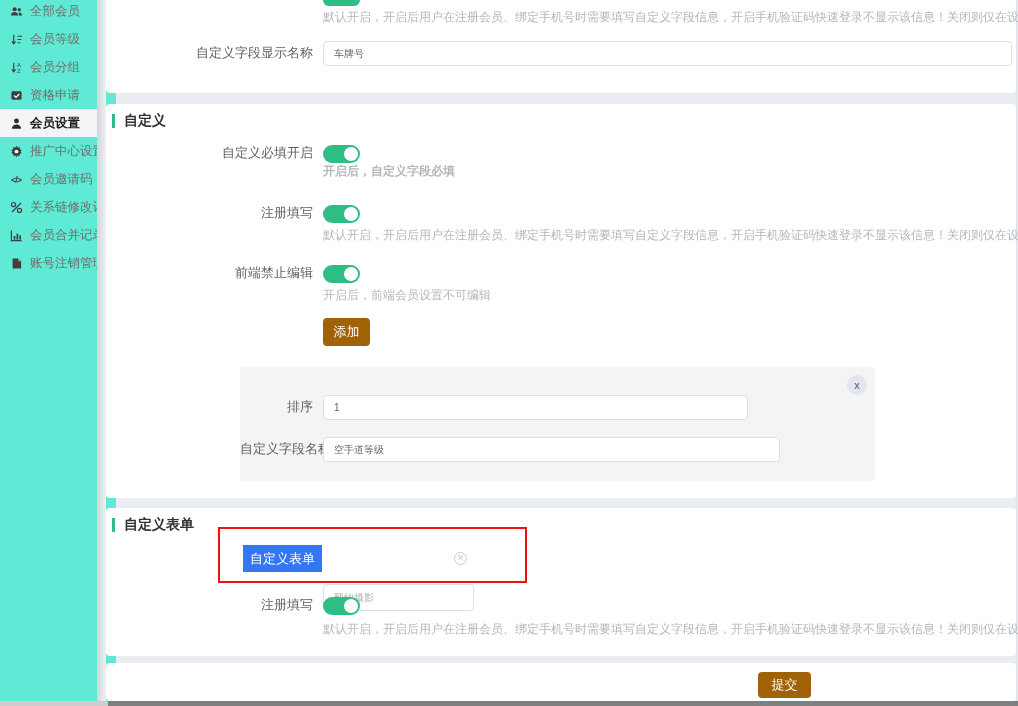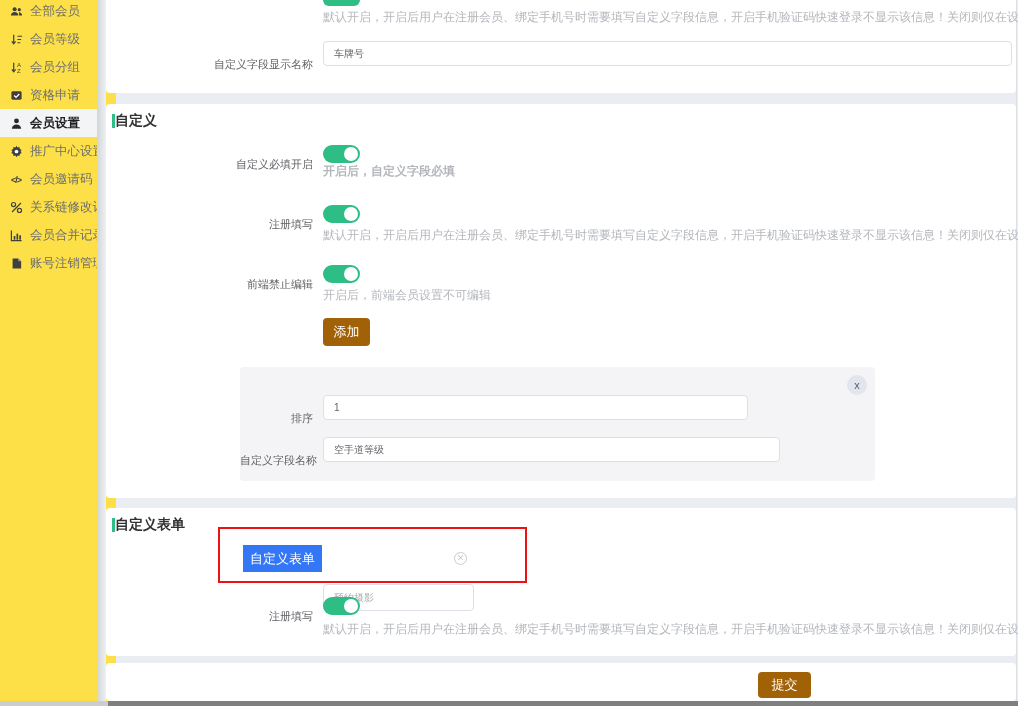--- a/index.html
+++ b/index.html
@@ -3,49 +3,49 @@
 <meta charset="utf-8">
 <style>
   html,body{margin:0;padding:0;}
   body{
     width:1018px;height:706px;position:relative;overflow:hidden;
     background:#eaeef3;
     font-family:"Liberation Sans","DejaVu Sans",sans-serif;
     -webkit-font-smoothing:antialiased;
   }
   
-  .sidebar{position:absolute;left:0;top:0;width:116px;height:701px;background:#fde047;}
+  .sidebar{position:absolute;left:0;top:0;width:116px;height:701px;background:#5eead4;}
   .sb-list{margin-top:-3px;}
   .sb-item{height:28.1px;display:flex;align-items:center;padding-left:9px;gap:7px;
     color:#6e6e6e;font-size:12.5px;cursor:pointer;white-space:nowrap;}
   .sb-item.active{background:#f3f4f6;color:#1f1f1f;font-weight:bold;}
   .sb-icon{width:14px;height:14px;display:inline-flex;align-items:center;justify-content:center;flex:none;}
   .sb-icon svg{width:13px;height:13px;display:block;}
   .txt-icon{font-size:9px;font-weight:bold;color:#3f3f3f;letter-spacing:-1px;}
   .v-strip{position:absolute;left:97px;top:0;width:9px;height:701px;
     background:linear-gradient(to right,#d3d6d9,#eef0f3);}
   
   .main{position:absolute;left:106px;top:0;width:910px;height:701px;border-right:1px solid #dde1e6;}
   .panel{position:absolute;left:0;right:0;background:#fff;border-radius:4px;}
   .panel-top{top:0;height:93px;border-radius:0 0 4px 4px;}
   .panel-custom{top:104px;height:394px;}
   .panel-form{top:508px;height:148px;}
   .panel-footer{top:663px;height:38px;}
   
   .label-col{position:absolute;left:0;width:207px;text-align:right;
-    font-size:11px;color:#606266;line-height:18px;white-space:nowrap;margin-top:11px;}
+    font-size:13px;color:#606266;line-height:18px;white-space:nowrap;}
   .hint{position:absolute;left:217px;font-size:12px;color:#b3b6bb;line-height:15px;white-space:nowrap;}
   .inp{position:absolute;height:25px;border:1px solid #dcdfe6;border-radius:4px;
     font-size:10px;color:#606266;padding:0 10px;background:#fff;box-sizing:border-box;
     font-family:inherit;outline:none;}
   .toggle{position:absolute;width:37px;height:18px;border-radius:9px;background:#2ebd85;cursor:pointer;}
   .toggle .knob{position:absolute;right:2px;top:2px;width:14px;height:14px;border-radius:50%;background:#fff;}
   .toggle-sliver{position:absolute;left:217px;top:0;width:37px;height:6px;background:#2ebd85;
     border-radius:0 0 8px 8px;}
-  .section-title{position:absolute;left:6px;display:flex;align-items:center;}
+  .section-title{position:absolute;left:6px;display:flex;align-items:center;gap:9px;}
   .bar{width:3px;height:14px;background:#2ebd85;}
   .section-title span{font-size:14px;font-weight:bold;color:#303133;}
   .btn{position:absolute;background:#a16207;color:#fff;font-size:13px;border:none;
     border-radius:4px;cursor:pointer;font-family:inherit;padding:0;}
   
   .card{position:absolute;left:134px;top:263px;width:635px;height:114px;background:#f4f4f6;border-radius:4px;}
   .card .label-col{width:73px;}
   .card-close{position:absolute;right:8px;top:8px;width:20px;height:20px;border-radius:50%;
     background:#e2e5ee;color:#5a5f66;font-size:11px;text-align:center;line-height:20px;cursor:pointer;}
   

